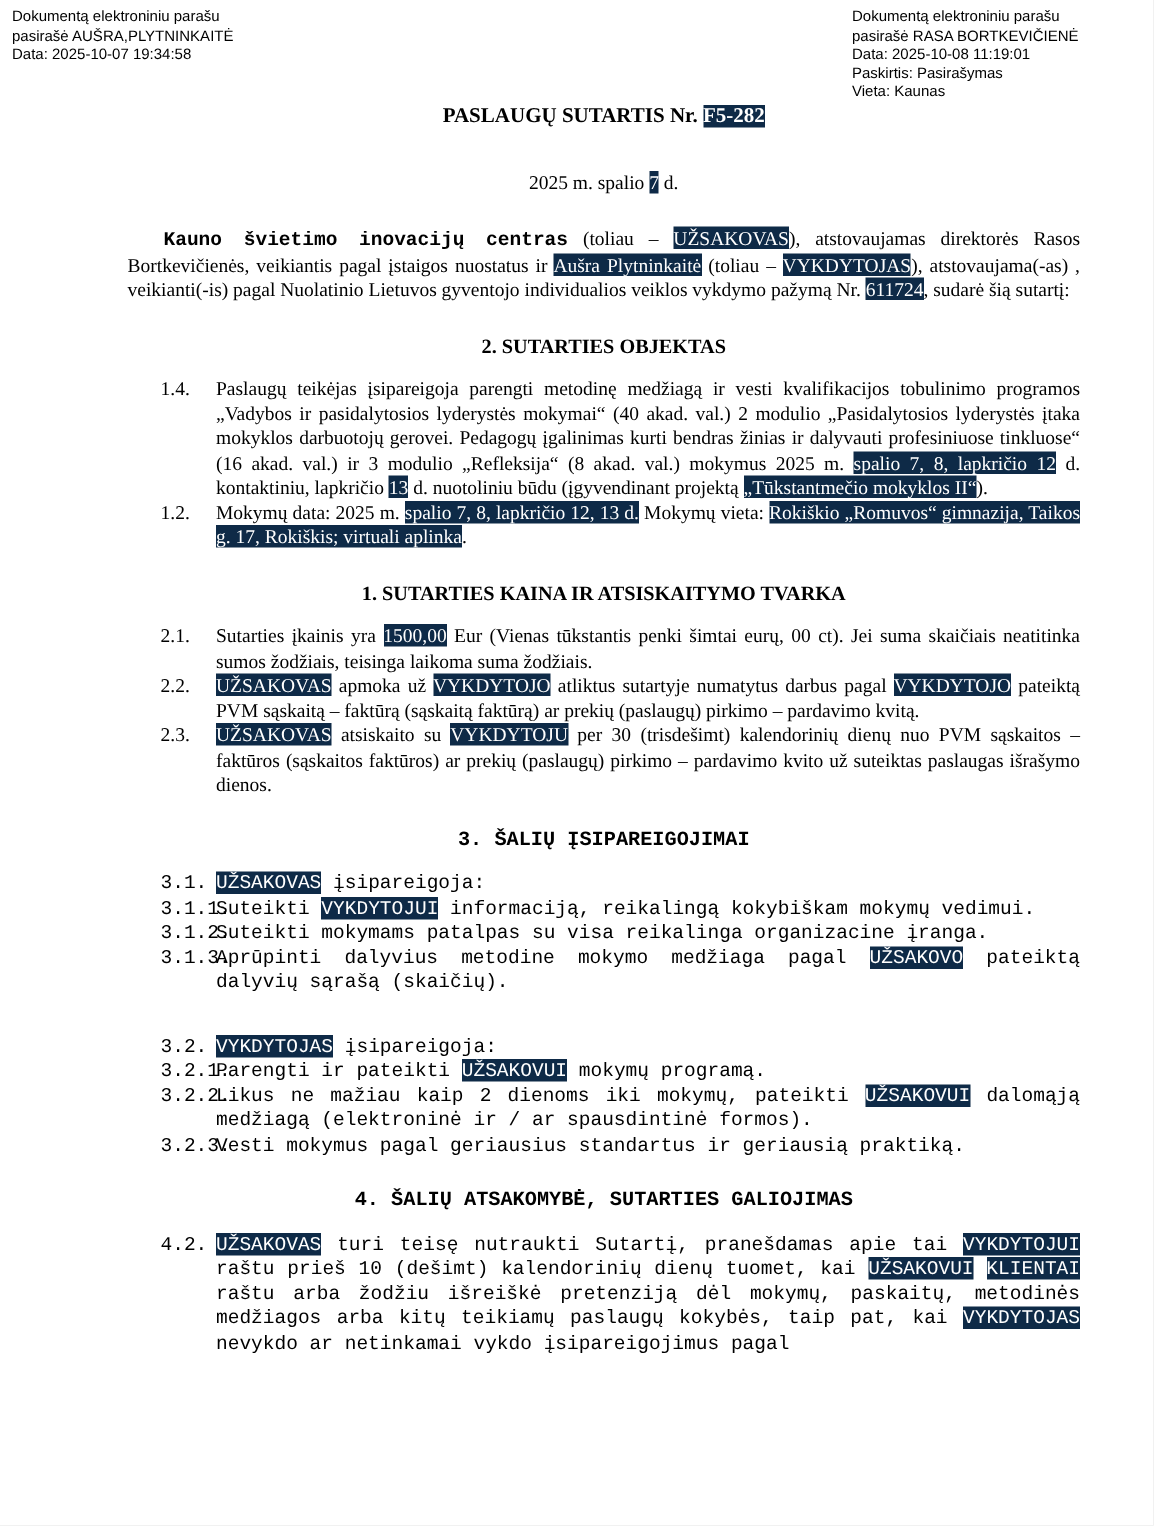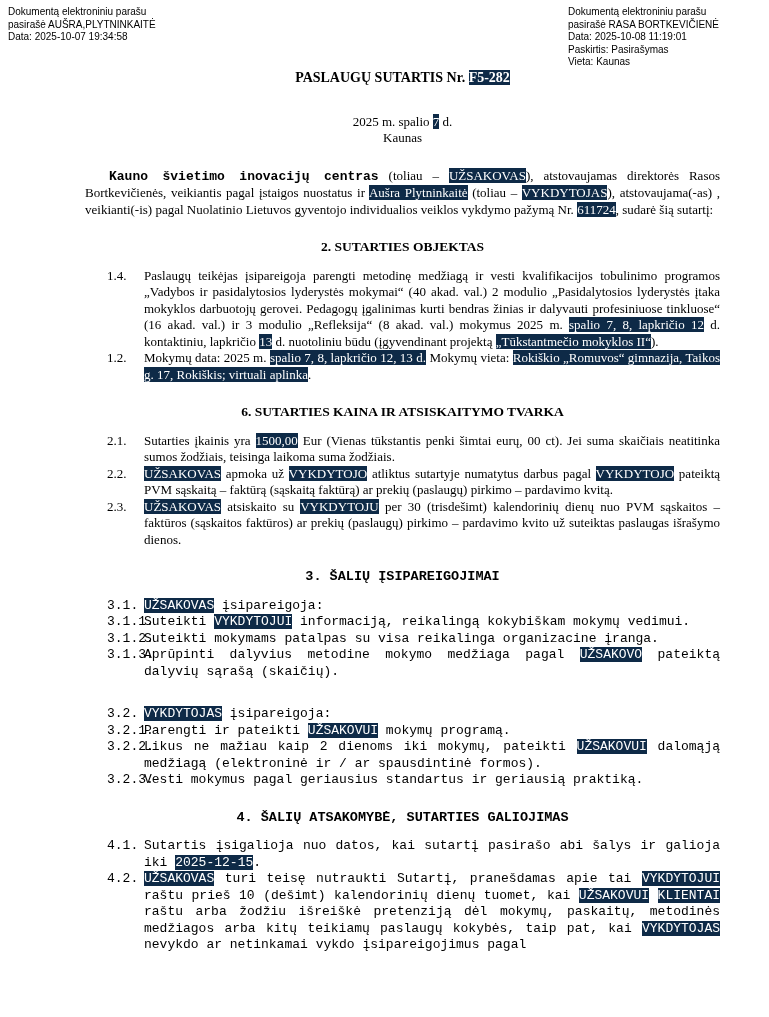--- a/index.html
+++ b/index.html
@@ -61,38 +61,37 @@
       <div>Paskirtis: Pasirašymas</div>
       <div>Vieta: Kaunas</div>
     </div>
 
   <div class="content">
 
     <div class="doc-title"><span class="">PASLAUGŲ SUTARTIS Nr. </span><span class="hl">F5-282</span></div>
 
     <div class="date-line"><span class="">2025 m. spalio </span><span class="hl">7</span><span class=""> d.</span></div>
 
-    <div class="place-line">Kaunas</div>
 
     <div class="intro"><span class="b ">Kauno švietimo inovacijų centras</span><span class=""> (toliau – </span><span class="hl">UŽSAKOVAS</span><span class="">), atstovaujamas direktorės Rasos Bortkevičienės, veikiantis pagal įstaigos nuostatus ir </span><span class="hl">Aušra Plytninkaitė</span><span class=""> (toliau – </span><span class="hl">VYKDYTOJAS</span><span class="">), atstovaujama(-as) , veikianti(-is) pagal Nuolatinio Lietuvos gyventojo individualios veiklos vykdymo pažymą Nr. </span><span class="hl">611724</span><span class="">, sudarė šią sutartį:</span></div>
 
     <div>
         <div class="section">
           <div class="section-heading">2. SUTARTIES OBJEKTAS</div>
           <div class="item">
             <span class="num">1.4.</span>
             <span class="body"><span class="">Paslaugų teikėjas įsipareigoja parengti metodinę medžiagą ir vesti kvalifikacijos tobulinimo programos „Vadybos ir pasidalytosios lyderystės mokymai“ (40 akad. val.) 2 modulio „Pasidalytosios lyderystės įtaka mokyklos darbuotojų gerovei. Pedagogų įgalinimas kurti bendras žinias ir dalyvauti profesiniuose tinkluose“ (16 akad. val.) ir 3 modulio „Refleksija“ (8 akad. val.) mokymus 2025 m. </span><span class="hl">spalio 7, 8, lapkričio 12</span><span class=""> d. kontaktiniu, lapkričio </span><span class="hl">13</span><span class=""> d. nuotoliniu būdu (įgyvendinant projektą </span><span class="hl">„Tūkstantmečio mokyklos II“</span><span class="">).</span></span>
           </div>
           <div class="item">
             <span class="num">1.2.</span>
             <span class="body"><span class="">Mokymų data: 2025 m. </span><span class="hl">spalio 7, 8, lapkričio 12, 13 d.</span><span class=""> Mokymų vieta: </span><span class="hl">Rokiškio „Romuvos“ gimnazija, Taikos g. 17, Rokiškis; virtuali aplinka</span><span class="">.</span></span>
           </div>
         </div>
         <div class="section">
-          <div class="section-heading">6. SUTARTIES KAINA IR ATSISKAITYMO TVARKA</div>
+          <div class="section-heading">1. SUTARTIES KAINA IR ATSISKAITYMO TVARKA</div>
           <div class="item">
             <span class="num">2.1.</span>
             <span class="body"><span class="">Sutarties įkainis yra </span><span class="hl">1500,00</span><span class=""> Eur (Vienas tūkstantis penki šimtai eurų, 00 ct). Jei suma skaičiais neatitinka sumos žodžiais, teisinga laikoma suma žodžiais.</span></span>
           </div>
           <div class="item">
             <span class="num">2.2.</span>
             <span class="body"><span class="hl">UŽSAKOVAS</span><span class=""> apmoka už </span><span class="hl">VYKDYTOJO</span><span class=""> atliktus sutartyje numatytus darbus pagal </span><span class="hl">VYKDYTOJO</span><span class=""> pateiktą PVM sąskaitą – faktūrą (sąskaitą faktūrą) ar prekių (paslaugų) pirkimo – pardavimo kvitą.</span></span>
           </div>
           <div class="item">
             <span class="num">2.3.</span>
@@ -130,24 +129,20 @@
             <span class="body"><span class="">Likus ne mažiau kaip 2 dienoms iki mokymų, pateikti </span><span class="hl">UŽSAKOVUI</span><span class=""> dalomąją medžiagą (elektroninė ir / ar spausdintinė formos).</span></span>
           </div>
           <div class="item">
             <span class="num">3.2.3.</span>
             <span class="body"><span class="">Vesti mokymus pagal geriausius standartus ir geriausią praktiką.</span></span>
           </div>
         </div>
         <div class="section extra">
           <div class="section-heading">4. ŠALIŲ ATSAKOMYBĖ, SUTARTIES GALIOJIMAS</div>
           <div class="item">
-            <span class="num">4.1.</span>
-            <span class="body"><span class="">Sutartis įsigalioja nuo datos, kai sutartį pasirašo abi šalys ir galioja iki </span><span class="hl">2025-12-15</span><span class="">.</span></span>
-          </div>
-          <div class="item">
             <span class="num">4.2.</span>
             <span class="body"><span class="hl">UŽSAKOVAS</span><span class=""> turi teisę nutraukti Sutartį, pranešdamas apie tai </span><span class="hl">VYKDYTOJUI</span><span class=""> raštu prieš 10 (dešimt) kalendorinių dienų tuomet, kai </span><span class="hl">UŽSAKOVUI</span><span class=""> </span><span class="hl">KLIENTAI</span><span class=""> raštu arba žodžiu išreiškė pretenziją dėl mokymų, paskaitų, metodinės medžiagos arba kitų teikiamų paslaugų kokybės, taip pat, kai </span><span class="hl">VYKDYTOJAS</span><span class=""> nevykdo ar netinkamai vykdo įsipareigojimus pagal</span></span>
           </div>
         </div>
       </div>
 
   </div>
 </div>
 
 </body></html>

